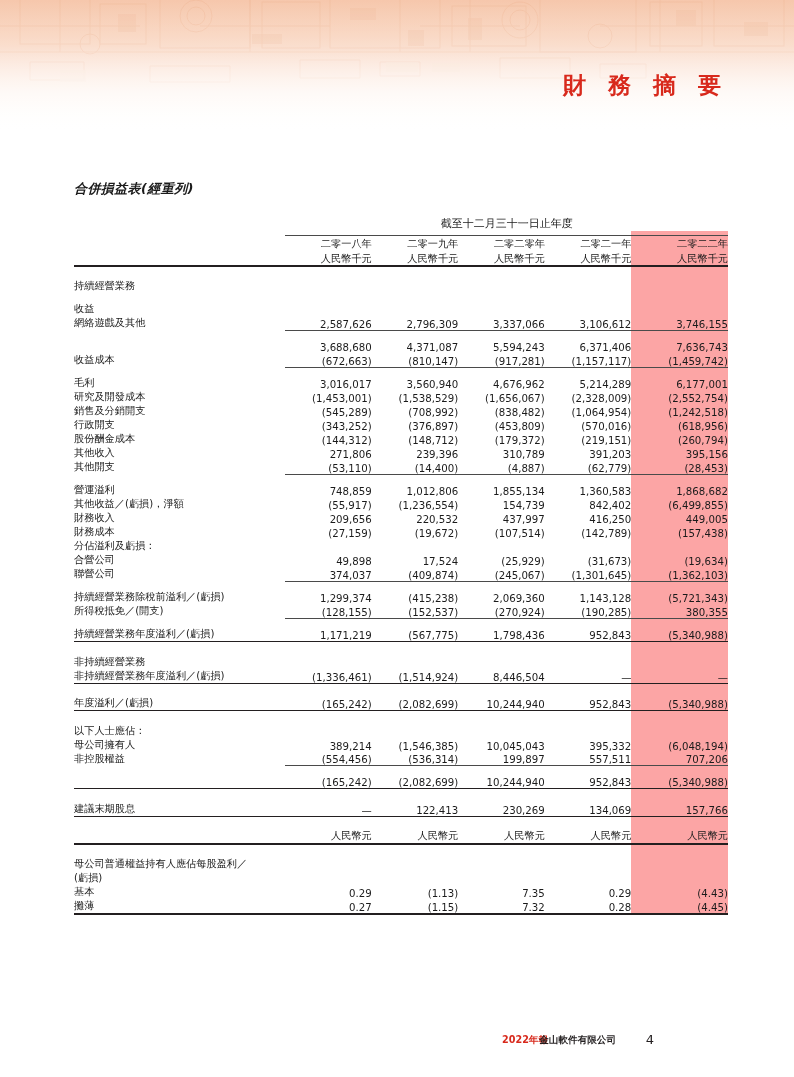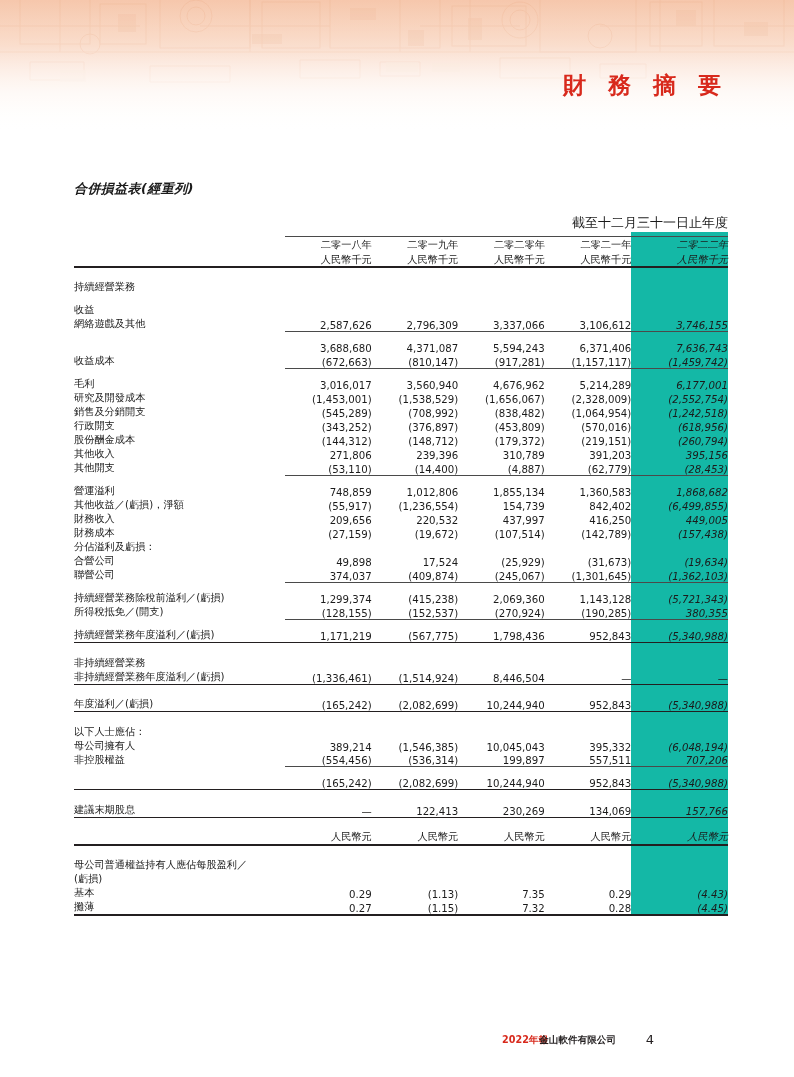--- a/index.html
+++ b/index.html
@@ -60,37 +60,37 @@
   table.fin col.num{width:86px;}
   table.fin col.numlast{width:96px;}
 
   table.fin td,table.fin th{
     padding:0;
     vertical-align:bottom;
     font-weight:normal;
   }
   .num{ text-align:right; padding:1.2px 6px 1.2px 4px; white-space:nowrap; font-variant-numeric:tabular-nums;}
   .lbl{ text-align:left; padding:1.2px 4px 1.2px 0; white-space:nowrap;}
-  .hl{ background:#14b8a6;font-style:italic; }
+  .hl{ background:#fca5a5; }
   .b{ font-weight:bold; }
   .ind1{ padding-left:13px; }
   .ind2{ padding-left:13px; }
 
   
   tr.r{ height:14px; }
   tr.sp8{ height:9px; }
   tr.sp12{ height:13px; }
   .rule-thick td{ border-bottom:2.6px solid #231f20; }
   .rule-med td{ border-bottom:1.3px solid #231f20; }
 
   td.noline{ border-bottom:none !important; }
 
   
   .spanhead{
-    text-align:right;font-size:13px;padding-bottom:3px;white-space:nowrap;
+    text-align:center;font-size:11px;padding-bottom:3px;white-space:nowrap;
   }
   .yrcell{ text-align:right;padding:0 6px 0 4px;white-space:nowrap;line-height:13.5px;}
 
   
   .numrule{ border-bottom:0.8px solid #4a4a4a; }
 
   
   .footer{
     position:absolute;left:0;top:1034px;width:684px;height:22px;
     font-size:9.6px;

